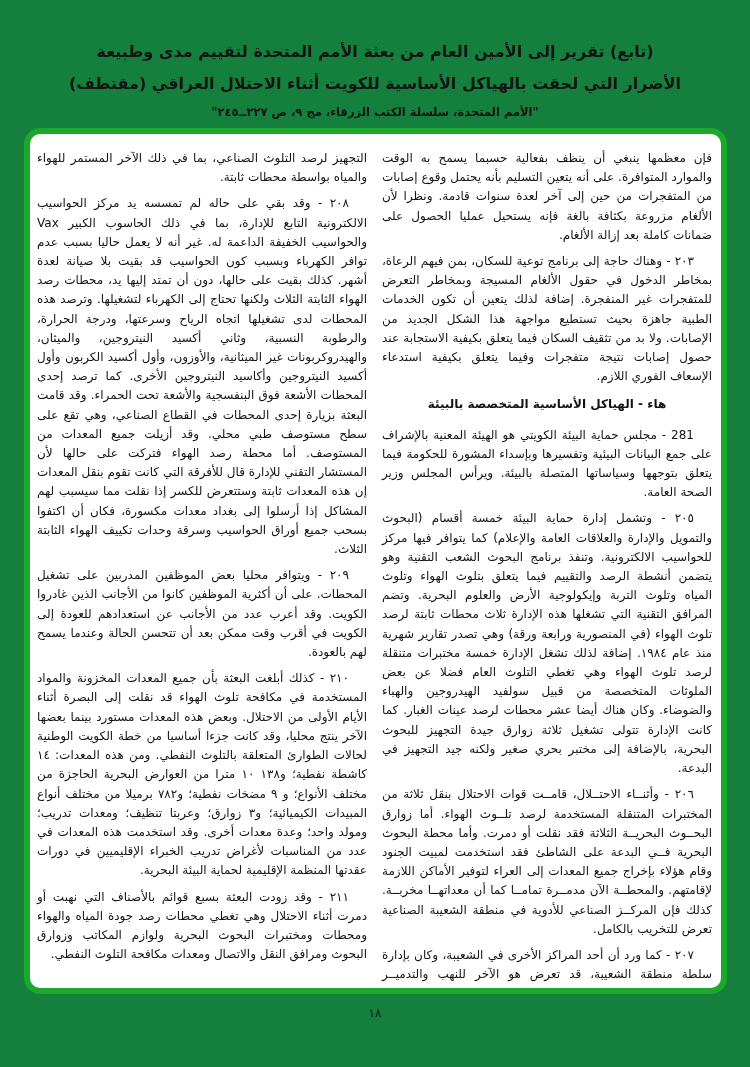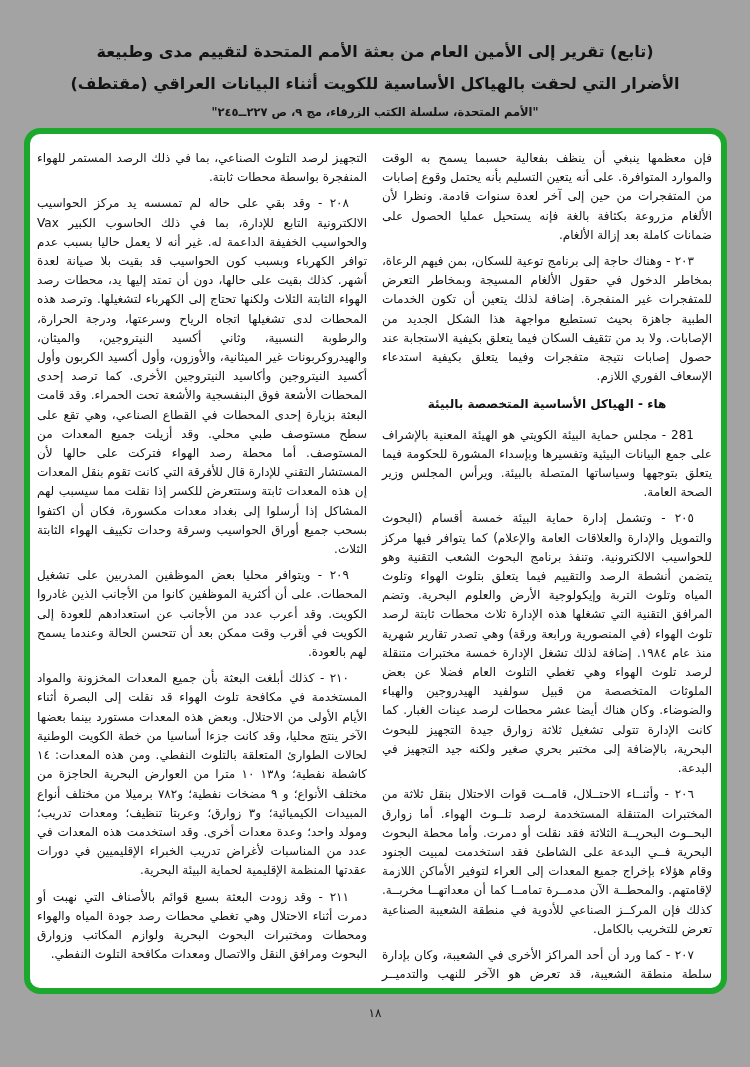--- a/index.html
+++ b/index.html
@@ -1,19 +1,19 @@
 <!DOCTYPE html>
 <html lang="ar"><head>
 <meta charset="utf-8">
 <style>
   html,body{margin:0;padding:0;background:#ffffff;}
   .page{
     position:relative;
     width:750px;height:1067px;
-    background:#a3a3a3;
+    background:#15803d;
     font-family:"DejaVu Sans", sans-serif;
     color:#141414;
     overflow:hidden;
   }
   .header{
     position:absolute;top:36px;left:0;width:100%;
     text-align:center;direction:rtl;
   }
   .title-line{
     font-weight:bold;
@@ -66,38 +66,38 @@
     color:#141414;
   }
 </style>
 </head>
 <body>
 
 <div class="page">
 
   <div class="header">
     <div class="title-line">(تابع) تقرير إلى الأمين العام من بعثة الأمم المتحدة لتقييم مدى وطبيعة</div>
-    <div class="title-line">الأضرار التي لحقت بالهياكل الأساسية للكويت أثناء البيانات العراقي (مقتطف)</div>
+    <div class="title-line">الأضرار التي لحقت بالهياكل الأساسية للكويت أثناء الاحتلال العراقي (مقتطف)</div>
     <div class="source-line">"الأمم المتحدة، سلسلة الكتب الزرقاء، مج ٩، ص ٢٢٧ــ٢٤٥"</div>
   </div>
 
   <div class="frame">
 
     <section class="col">
       <p class="cont">فإن معظمها ينبغي أن ينظف بفعالية حسبما يسمح به الوقت والموارد المتوافرة. على أنه يتعين التسليم بأنه يحتمل وقوع إصابات من المتفجرات من حين إلى آخر لعدة سنوات قادمة. ونظرا لأن الألغام مزروعة بكثافة بالغة فإنه يستحيل عمليا الحصول على ضمانات كاملة بعد إزالة الألغام.</p>
       <p>٢٠٣ - وهناك حاجة إلى برنامج توعية للسكان، بمن فيهم الرعاة، بمخاطر الدخول في حقول الألغام المسيجة وبمخاطر التعرض للمتفجرات غير المنفجرة. إضافة لذلك يتعين أن تكون الخدمات الطبية جاهزة بحيث تستطيع مواجهة هذا الشكل الجديد من الإصابات. ولا بد من تثقيف السكان فيما يتعلق بكيفية الاستجابة عند حصول إصابات نتيجة متفجرات وفيما يتعلق بكيفية استدعاء الإسعاف الفوري اللازم.</p>
       <p class="section-heading">هاء - الهياكل الأساسية المتخصصة بالبيئة</p>
       <p>281 - مجلس حماية البيئة الكويتي هو الهيئة المعنية بالإشراف على جمع البيانات البيئية وتفسيرها وبإسداء المشورة للحكومة فيما يتعلق بتوجهها وسياساتها المتصلة بالبيئة. ويرأس المجلس وزير الصحة العامة.</p>
       <p>٢٠٥ - وتشمل إدارة حماية البيئة خمسة أقسام (البحوث والتمويل والإدارة والعلاقات العامة والإعلام) كما يتوافر فيها مركز للحواسيب الالكترونية. وتنفذ برنامج البحوث الشعب التقنية وهو يتضمن أنشطة الرصد والتقييم فيما يتعلق بتلوث الهواء وتلوث المياه وتلوث التربة وإيكولوجية الأرض والعلوم البحرية. وتضم المرافق التقنية التي تشغلها هذه الإدارة ثلاث محطات ثابتة لرصد تلوث الهواء (في المنصورية ورابعة ورقة) وهي تصدر تقارير شهرية منذ عام ١٩٨٤. إضافة لذلك تشغل الإدارة خمسة مختبرات متنقلة لرصد تلوث الهواء وهي تغطي التلوث العام فضلا عن بعض الملوثات المتخصصة من قبيل سولفيد الهيدروجين والهباء والضوضاء. وكان هناك أيضا عشر محطات لرصد عينات الغبار. كما كانت الإدارة تتولى تشغيل ثلاثة زوارق جيدة التجهيز للبحوث البحرية، بالإضافة إلى مختبر بحري صغير ولكنه جيد التجهيز في البدعة.</p>
       <p>٢٠٦ - وأثنــاء الاحتــلال، قامــت قوات الاحتلال بنقل ثلاثة من المختبرات المتنقلة المستخدمة لرصد تلــوث الهواء. أما زوارق البحــوث البحريــة الثلاثة فقد نقلت أو دمرت. وأما محطة البحوث البحرية فــي البدعة على الشاطئ فقد استخدمت لمبيت الجنود وقام هؤلاء بإخراج جميع المعدات إلى العراء لتوفير الأماكن اللازمة لإقامتهم. والمحطــة الآن مدمــرة تمامــا كما أن معداتهــا مخربــة. كذلك فإن المركــز الصناعي للأدوية في منطقة الشعيبة الصناعية تعرض للتخريب بالكامل.</p>
       <p>٢٠٧ - كما ورد أن أحد المراكز الأخرى في الشعيبة، وكان بإدارة سلطة منطقة الشعيبة، قد تعرض هو الآخر للنهب والتدميــر بالكامــل. وكان هذا المركز يضم عدة مختبرات كاملة</p>
     </section>
 
     <section class="col">
-      <p class="cont">التجهيز لرصد التلوث الصناعي، بما في ذلك الرصد المستمر للهواء المنفجرة بواسطة محطات ثابتة.</p>
+      <p class="cont">التجهيز لرصد التلوث الصناعي، بما في ذلك الآخر المستمر للهواء والمياه بواسطة محطات ثابتة.</p>
       <p>٢٠٨ - وقد بقي على حاله لم تمسسه يد مركز الحواسيب الالكترونية التابع للإدارة، بما في ذلك الحاسوب الكبير Vax والحواسيب الخفيفة الداعمة له. غير أنه لا يعمل حاليا بسبب عدم توافر الكهرباء وبسبب كون الحواسيب قد بقيت بلا صيانة لعدة أشهر. كذلك بقيت على حالها، دون أن تمتد إليها يد، محطات رصد الهواء الثابتة الثلاث ولكنها تحتاج إلى الكهرباء لتشغيلها. وترصد هذه المحطات لدى تشغيلها اتجاه الرياح وسرعتها، ودرجة الحرارة، والرطوبة النسبية، وثاني أكسيد النيتروجين، والميثان، والهيدروكربونات غير الميثانية، والأوزون، وأول أكسيد الكربون وأول أكسيد النيتروجين وأكاسيد النيتروجين الأخرى. كما ترصد إحدى المحطات الأشعة فوق البنفسجية والأشعة تحت الحمراء. وقد قامت البعثة بزيارة إحدى المحطات في القطاع الصناعي، وهي تقع على سطح مستوصف طبي محلي. وقد أزيلت جميع المعدات من المستوصف. أما محطة رصد الهواء فتركت على حالها لأن المستشار التقني للإدارة قال للأفرقة التي كانت تقوم بنقل المعدات إن هذه المعدات ثابتة وستتعرض للكسر إذا نقلت مما سيسبب لهم المشاكل إذا أرسلوا إلى بغداد معدات مكسورة، فكان أن اكتفوا بسحب جميع أوراق الحواسيب وسرقة وحدات تكييف الهواء الثابتة الثلاث.</p>
       <p>٢٠٩ - ويتوافر محليا بعض الموظفين المدربين على تشغيل المحطات. على أن أكثرية الموظفين كانوا من الأجانب الذين غادروا الكويت. وقد أعرب عدد من الأجانب عن استعدادهم للعودة إلى الكويت في أقرب وقت ممكن بعد أن تتحسن الحالة وعندما يسمح لهم بالعودة.</p>
       <p>٢١٠ - كذلك أبلغت البعثة بأن جميع المعدات المخزونة والمواد المستخدمة في مكافحة تلوث الهواء قد نقلت إلى البصرة أثناء الأيام الأولى من الاحتلال. وبعض هذه المعدات مستورد بينما بعضها الآخر ينتج محليا، وقد كانت جزءا أساسيا من خطة الكويت الوطنية لحالات الطوارئ المتعلقة بالتلوث النفطي. ومن هذه المعدات: ١٤ كاشطة نفطية؛ و١٣٨ ١٠ مترا من العوارض البحرية الحاجزة من مختلف الأنواع؛ و ٩ مضخات نفطية؛ و٧٨٢ برميلا من مختلف أنواع المبيدات الكيميائية؛ و٣ زوارق؛ وعربتا تنظيف؛ ومعدات تدريب؛ ومولد واحد؛ وعدة معدات أخرى. وقد استخدمت هذه المعدات في عدد من المناسبات لأغراض تدريب الخبراء الإقليميين في دورات عقدتها المنظمة الإقليمية لحماية البيئة البحرية.</p>
       <p>٢١١ - وقد زودت البعثة بسبع قوائم بالأصناف التي نهبت أو دمرت أثناء الاحتلال وهي تغطي محطات رصد جودة المياه والهواء ومحطات ومختبرات البحوث البحرية ولوازم المكاتب وزوارق البحوث ومرافق النقل والاتصال ومعدات مكافحة التلوث النفطي.</p>
     </section>
 
   </div>
 
   <div class="page-number">١٨</div>
 

